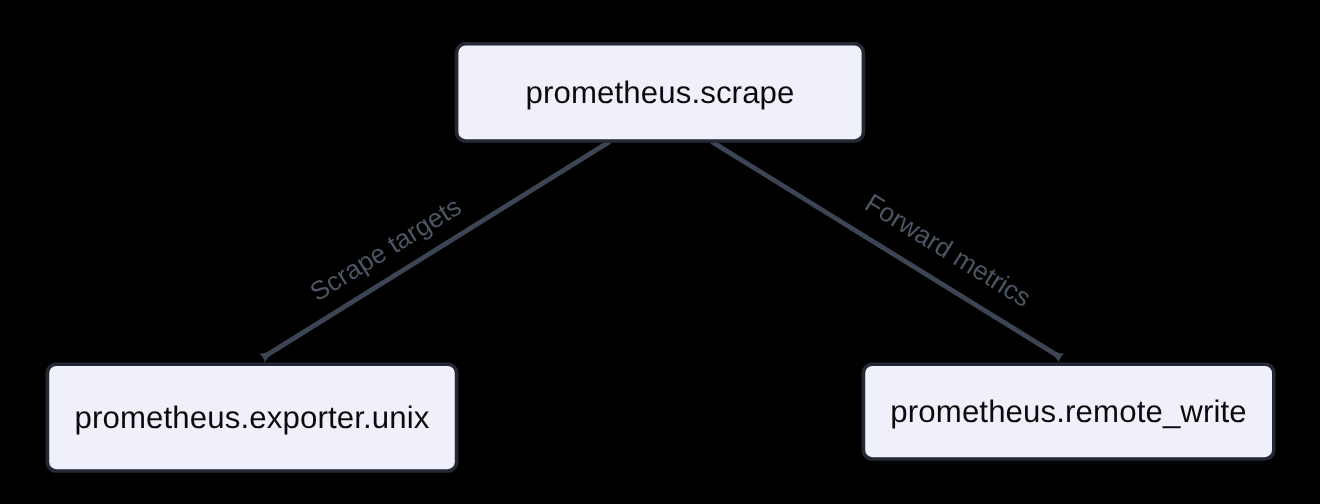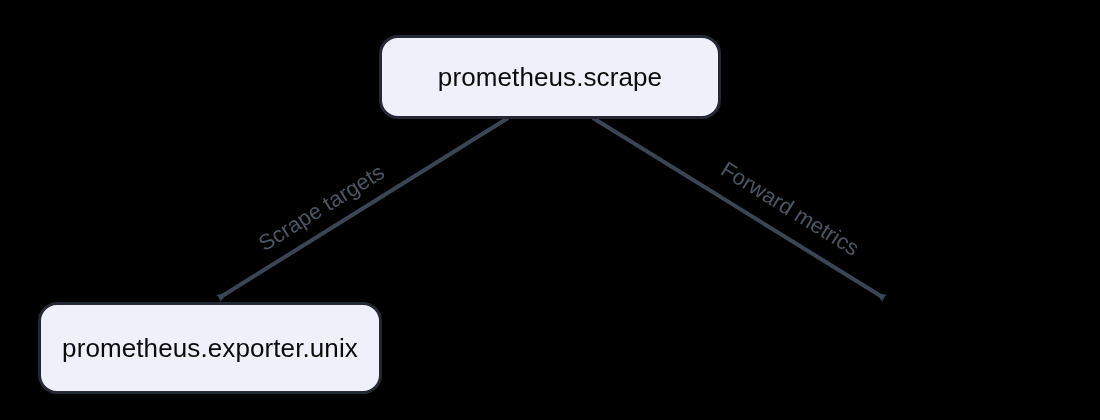--- a/index.html
+++ b/index.html
@@ -26,21 +26,21 @@
     left: 0;
     top: 0;
     width: 1100px;
     height: 420px;
   }
   .node {
     position: absolute;
     box-sizing: border-box;
     background: #f0f0fa;
     border: 3px solid #232834;
-    border-radius: 19px;
+    border-radius: 9px;
     display: flex;
     align-items: center;
     justify-content: center;
     color: #0b0b0b;
     font-size: 26px;
     font-family: "Liberation Sans", sans-serif;
     letter-spacing: 0.1px;
     white-space: nowrap;
   }
   .node-label {
@@ -104,18 +104,21 @@
   </svg>
 
   <div class="node" id="node-scrape">
     <span class="node-label">prometheus.scrape</span>
   </div>
 
   <div class="node" id="node-exporter-unix">
     <span class="node-label">prometheus.exporter.unix</span>
   </div>
 
+  <div class="node" id="node-remote-write">
+    <span class="node-label">prometheus.remote_write</span>
+  </div>
 
   <div class="edge-label" id="edge-label-scrape-targets">Scrape targets</div>
 
   <div class="edge-label" id="edge-label-forward-metrics">Forward metrics</div>
 
 </div>
 
 </body></html>

